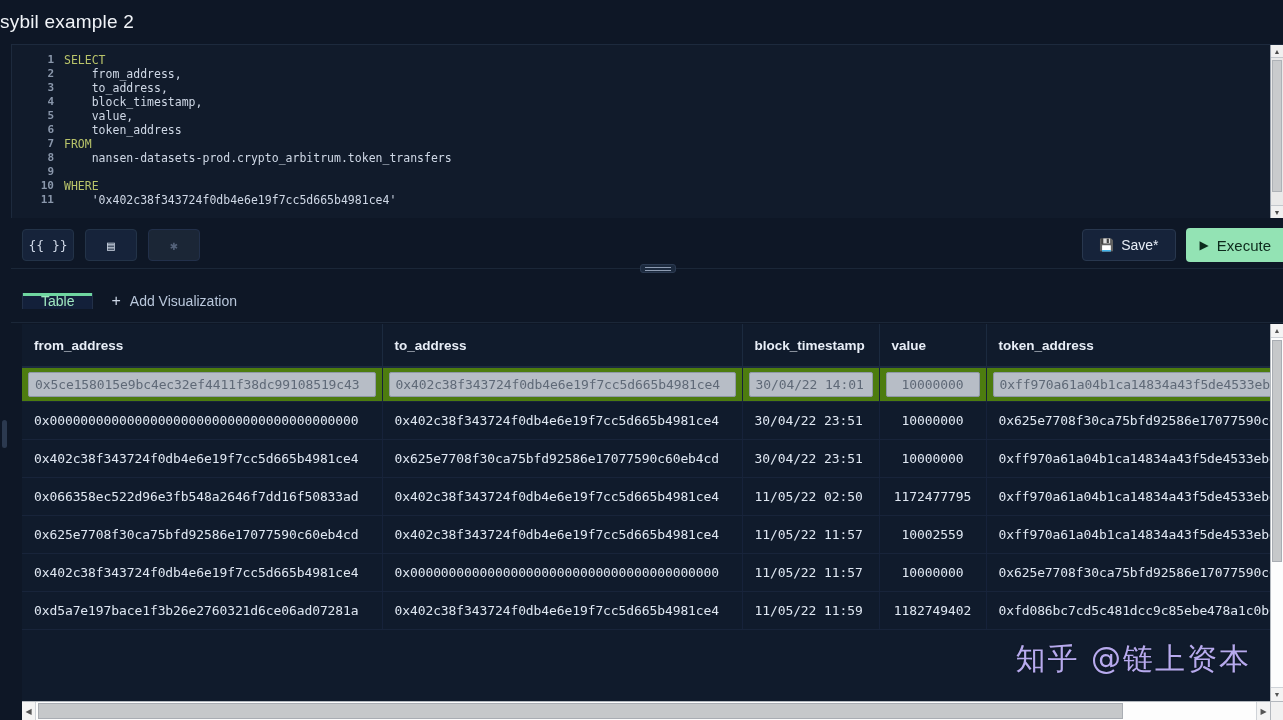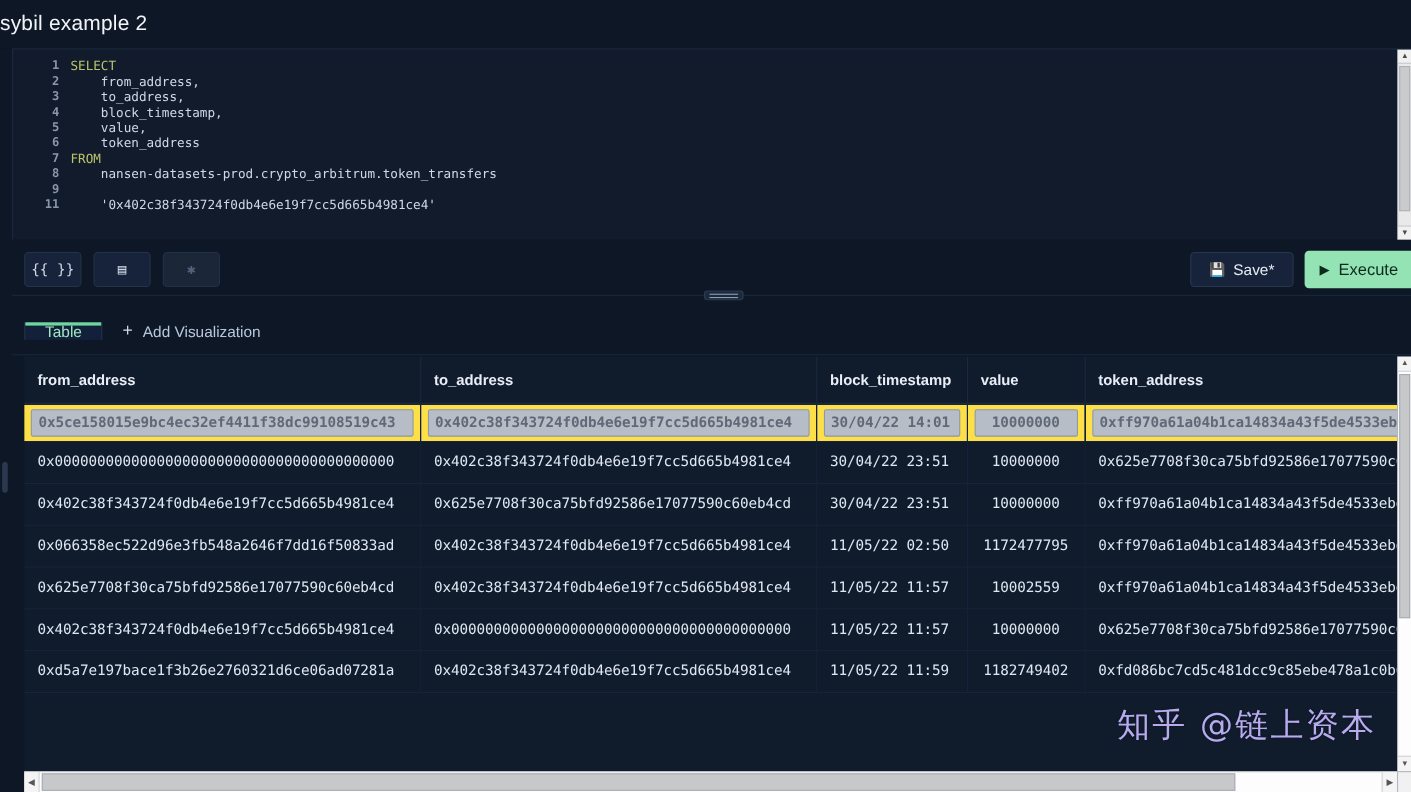--- a/index.html
+++ b/index.html
@@ -283,22 +283,21 @@
     color: #dfe7f2;
     border-bottom: 1px solid #18243a;
     border-right: 1px solid #16223a;
     white-space: nowrap;
     overflow: hidden;
     background: #101b2c;
     letter-spacing: -.1px;
   }
   tr.selected td {
     padding: 4px 6px;
-    background: #fde047;
-    font-weight: bold;
+    background: #4d7c0f;
   }
   tr.selected td > span {
     display: block;
     background: #b7bdc6;
     color: #5f6977;
     border: 1px solid #8f98a6;
     padding: 4px 6px;
     border-radius: 2px;
     overflow: hidden;
     text-overflow: clip;
@@ -418,20 +417,21 @@
     <div class="code-area" id="code-area">
         <div class="code-line"><span class="ln">1</span><span><span class="kw">SELECT</span></span></div>
         <div class="code-line"><span class="ln">2</span><span><span class="ltxt">    from_address,</span></span></div>
         <div class="code-line"><span class="ln">3</span><span><span class="ltxt">    to_address,</span></span></div>
         <div class="code-line"><span class="ln">4</span><span><span class="ltxt">    block_timestamp,</span></span></div>
         <div class="code-line"><span class="ln">5</span><span><span class="ltxt">    value,</span></span></div>
         <div class="code-line"><span class="ln">6</span><span><span class="ltxt">    token_address</span></span></div>
         <div class="code-line"><span class="ln">7</span><span><span class="kw">FROM</span></span></div>
         <div class="code-line"><span class="ln">8</span><span><span class="ltxt">    nansen-datasets-prod.crypto_arbitrum.token_transfers</span></span></div>
         <div class="code-line"><span class="ln">9</span><span></span></div>
+        <div class="code-line"><span class="ln">10</span><span><span class="kw">WHERE</span></span></div>
         <div class="code-line"><span class="ln">11</span><span><span class="str">    '0x402c38f343724f0db4e6e19f7cc5d665b4981ce4'</span></span></div>
       </div>
 
     <div class="editor-vscroll">
       <div class="evs-arrow">▲</div>
       <div class="evs-thumb"></div>
       <div class="evs-arrow bot">▼</div>
     </div>
   </div>
 

